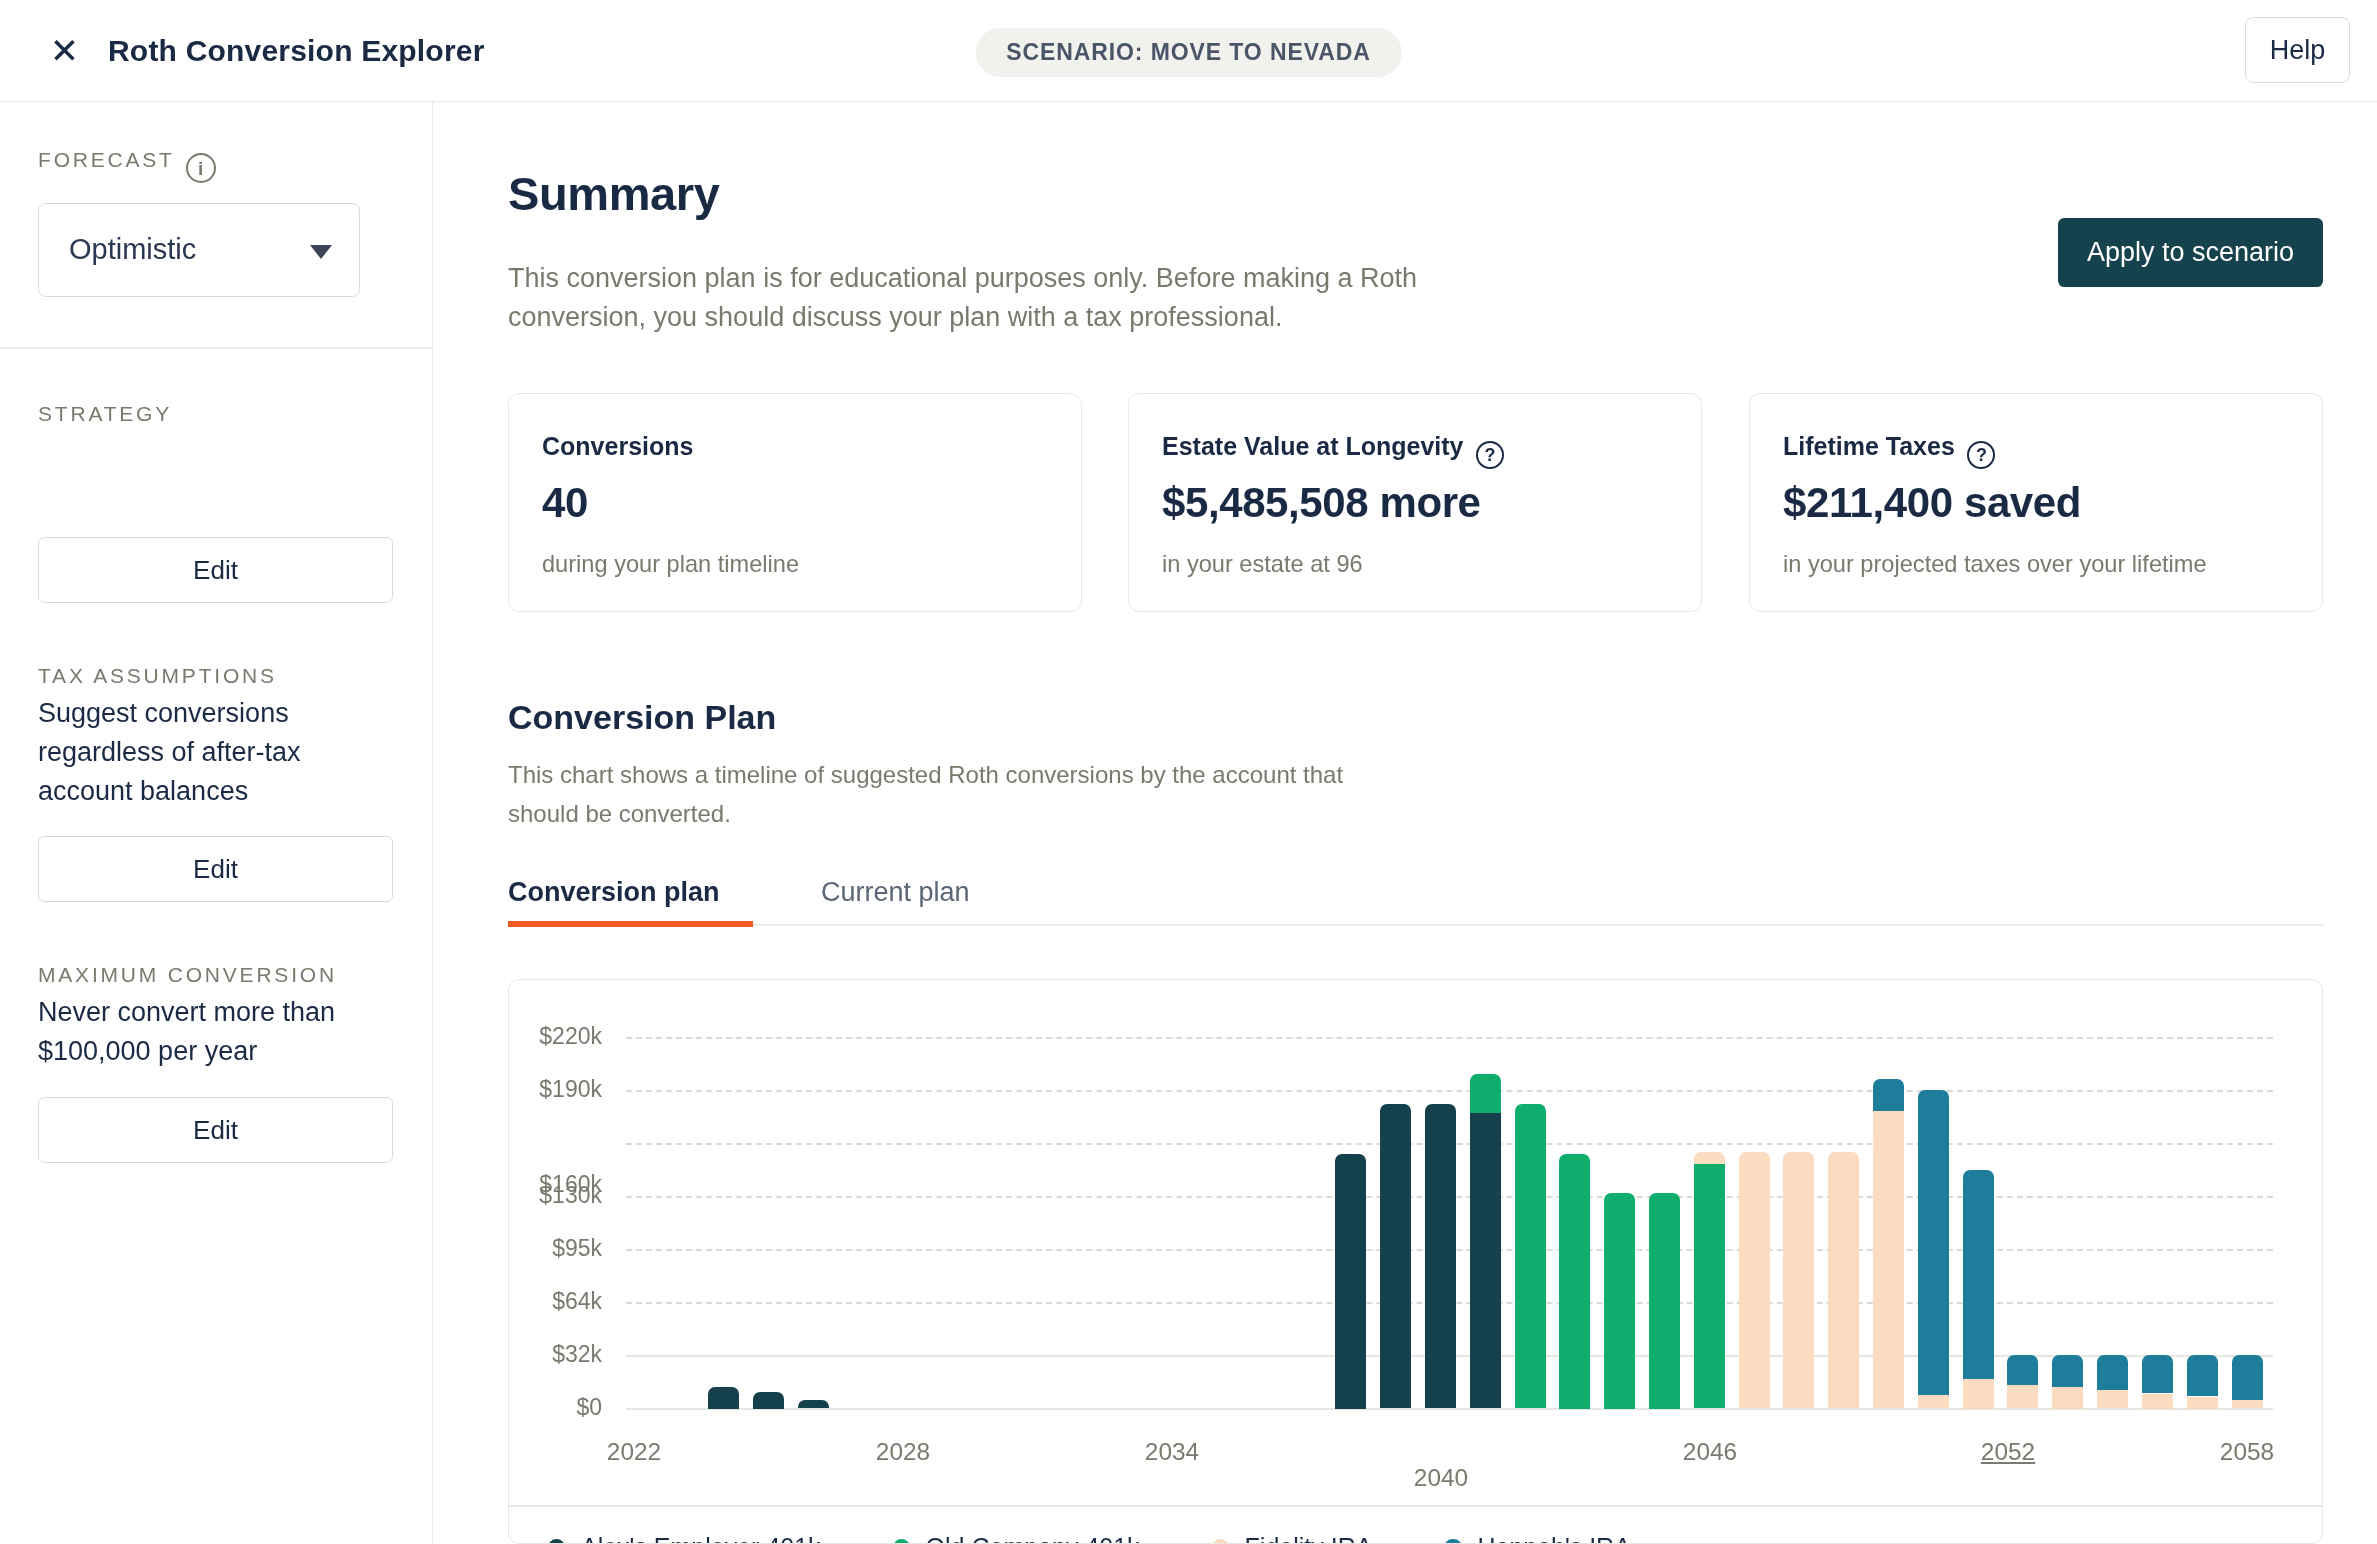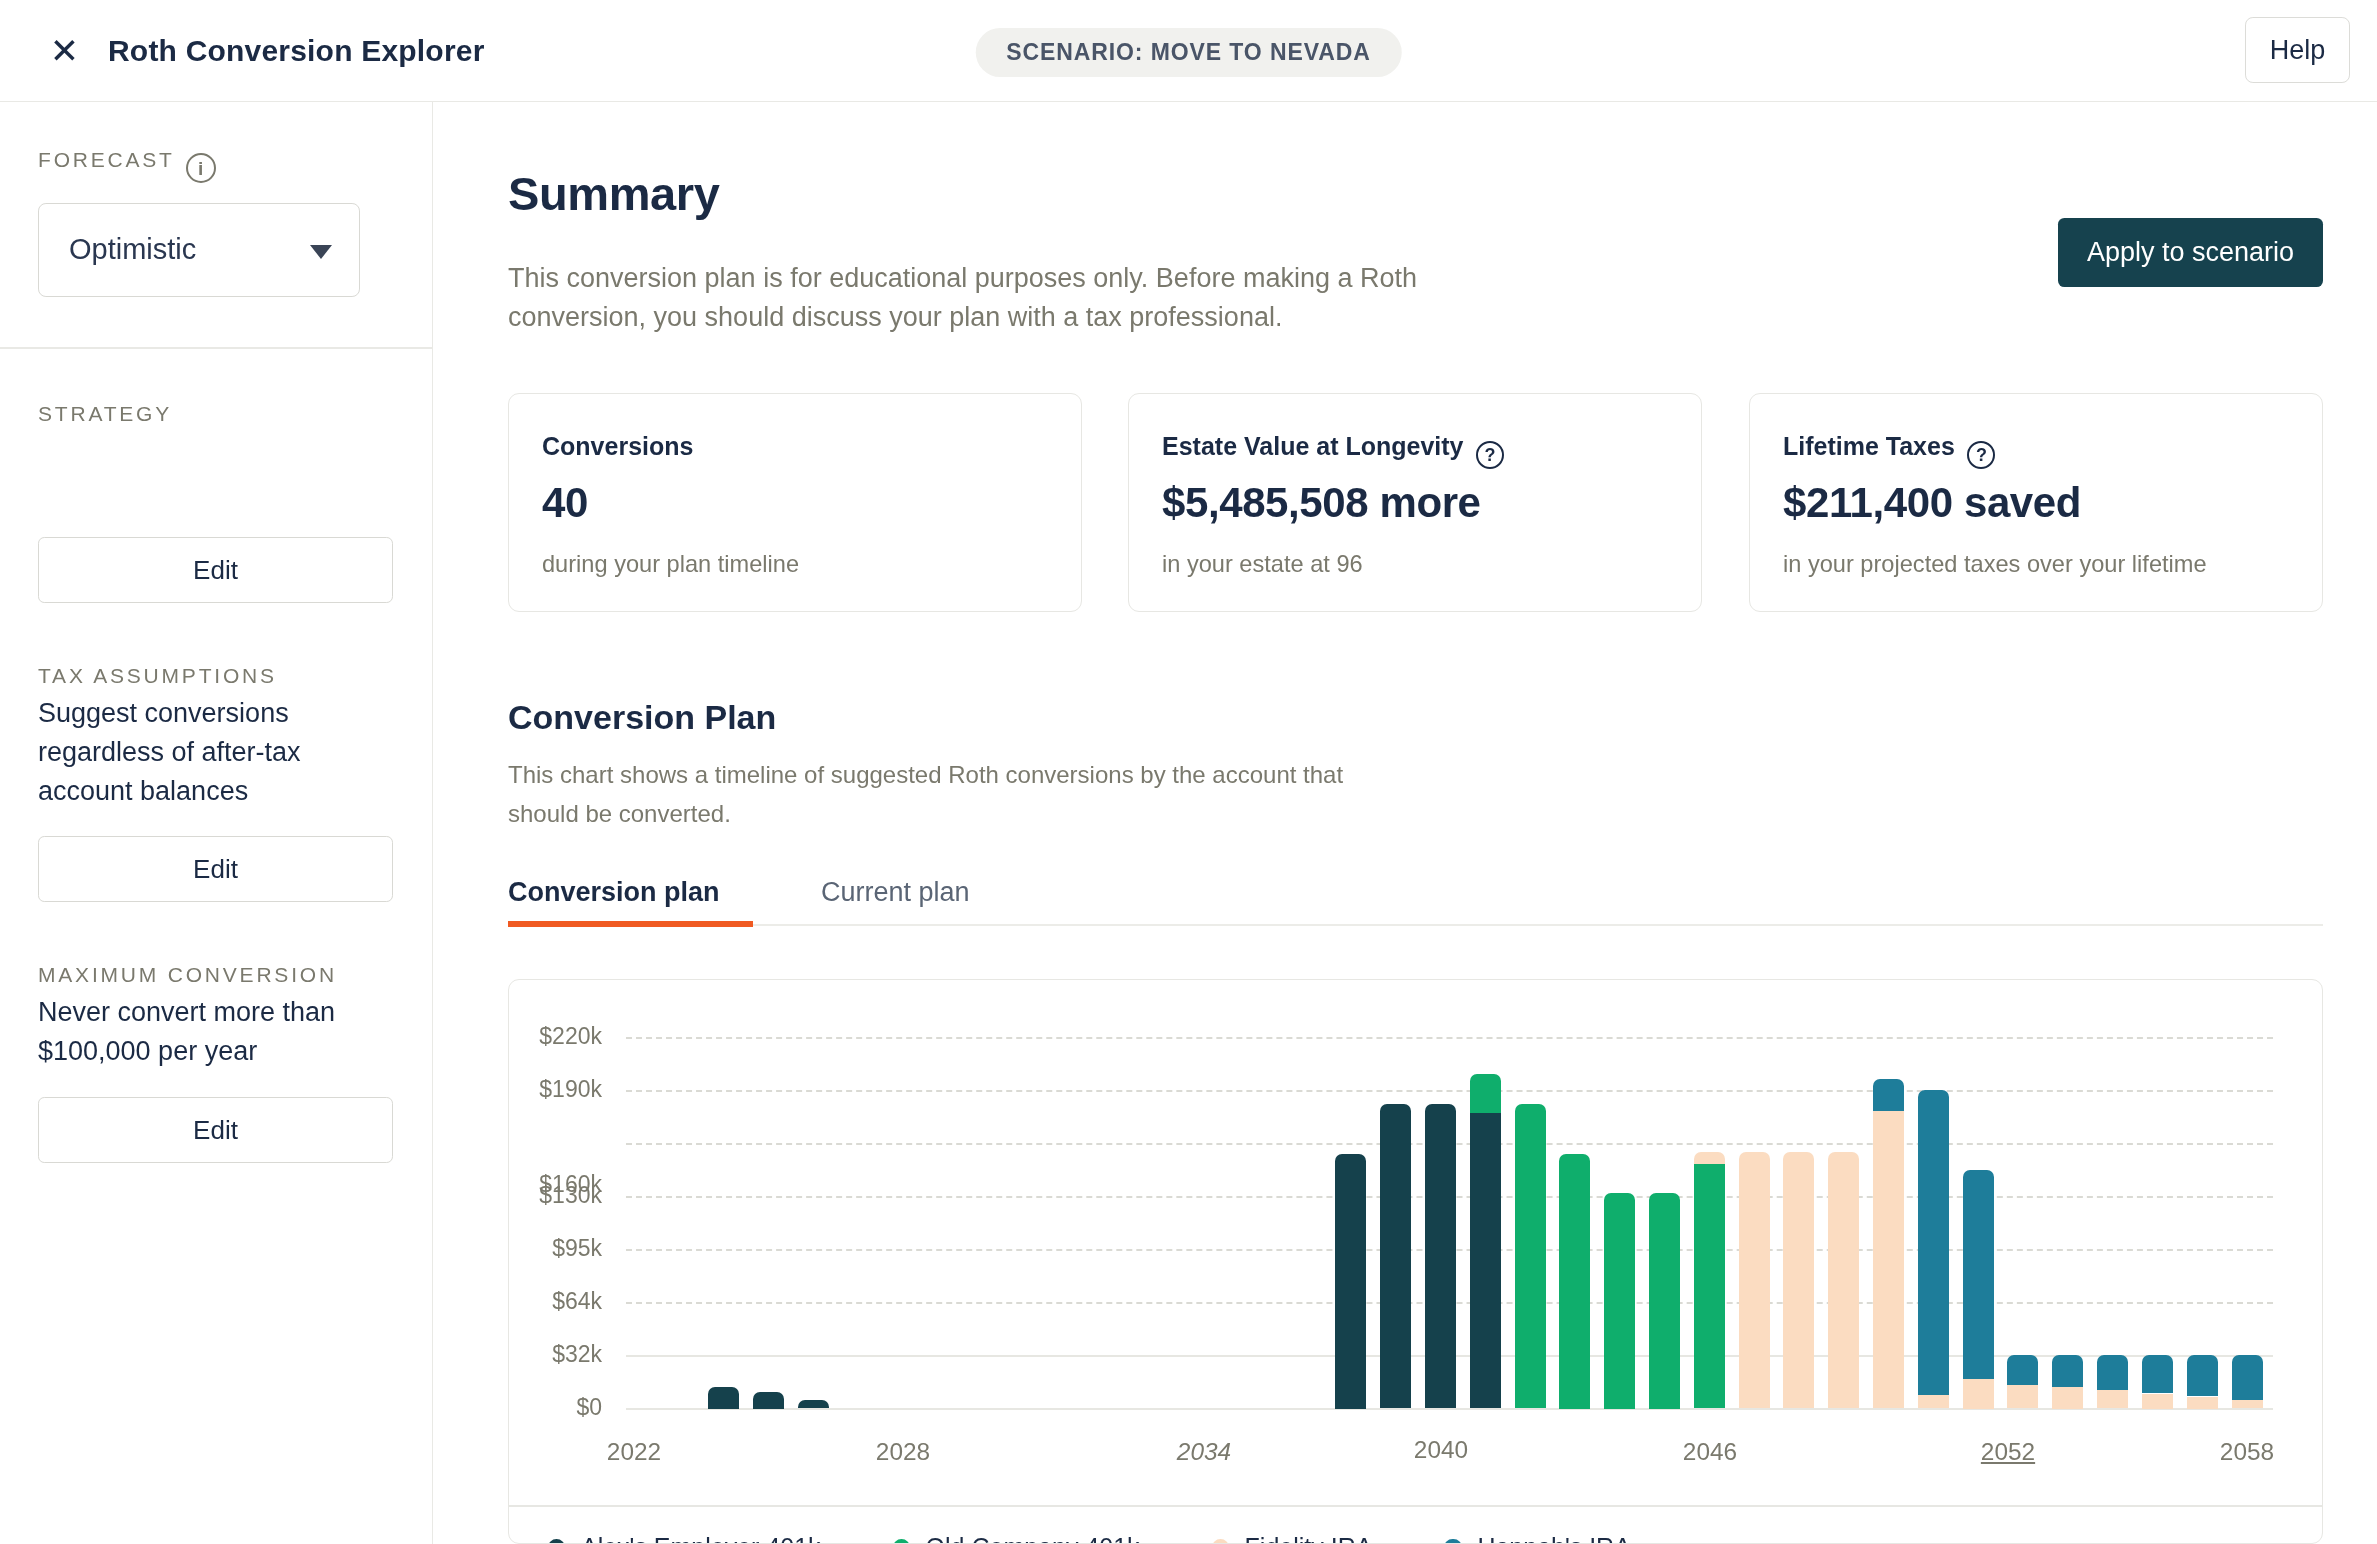--- a/index.html
+++ b/index.html
@@ -166,22 +166,22 @@
         <div class="gridline dashed" style="left: 117px; top: 216px; width: 1647px;"></div>
         <div class="y-tick" style="left: 7px; top: 202px;">$130k</div>
         <div class="gridline dashed" style="left: 117px; top: 163px; width: 1647px;"></div>
         <div class="y-tick" style="left: 7px; top: 149px; margin-top: 42px;">$160k</div>
         <div class="gridline dashed" style="left: 117px; top: 110px; width: 1647px;"></div>
         <div class="y-tick" style="left: 7px; top: 96px;">$190k</div>
         <div class="gridline dashed" style="left: 117px; top: 57px; width: 1647px;"></div>
         <div class="y-tick" style="left: 7px; top: 43px;">$220k</div>
         <div class="x-tick" style="left: 62px; top: 458px;">2022</div>
         <div class="x-tick" style="left: 331px; top: 458px;">2028</div>
-        <div class="x-tick" style="left: 632px; top: 458px; font-style: italic;">2034</div>
-        <div class="x-tick" style="left: 869px; top: 456px;">2040</div>
+        <div class="x-tick" style="left: 600px; top: 458px;">2034</div>
+        <div class="x-tick" style="left: 869px; top: 484px;">2040</div>
         <div class="x-tick" style="left: 1138px; top: 458px;">2046</div>
         <div class="x-tick" style="left: 1436px; top: 458px; text-decoration: underline;">2052</div>
         <div class="x-tick" style="left: 1675px; top: 458px;">2058</div>
         <div class="bar-seg rounded" style="left: 199px; top: 407px; height: 21.6px; background: rgb(21, 65, 76);"></div>
         <div class="bar-seg rounded" style="left: 244px; top: 412px; height: 16.6px; background: rgb(21, 65, 76);"></div>
         <div class="bar-seg rounded" style="left: 289px; top: 420px; height: 8.3px; background: rgb(21, 65, 76);"></div>
         <div class="bar-seg rounded" style="left: 826px; top: 174px; height: 255px; background: rgb(21, 65, 76);"></div>
         <div class="bar-seg rounded" style="left: 871px; top: 124px; height: 304px; background: rgb(21, 65, 76);"></div>
         <div class="bar-seg rounded" style="left: 916px; top: 124px; height: 304px; background: rgb(21, 65, 76);"></div>
         <div class="bar-seg" style="left: 961px; top: 133px; height: 295px; background: rgb(21, 65, 76);"></div>

